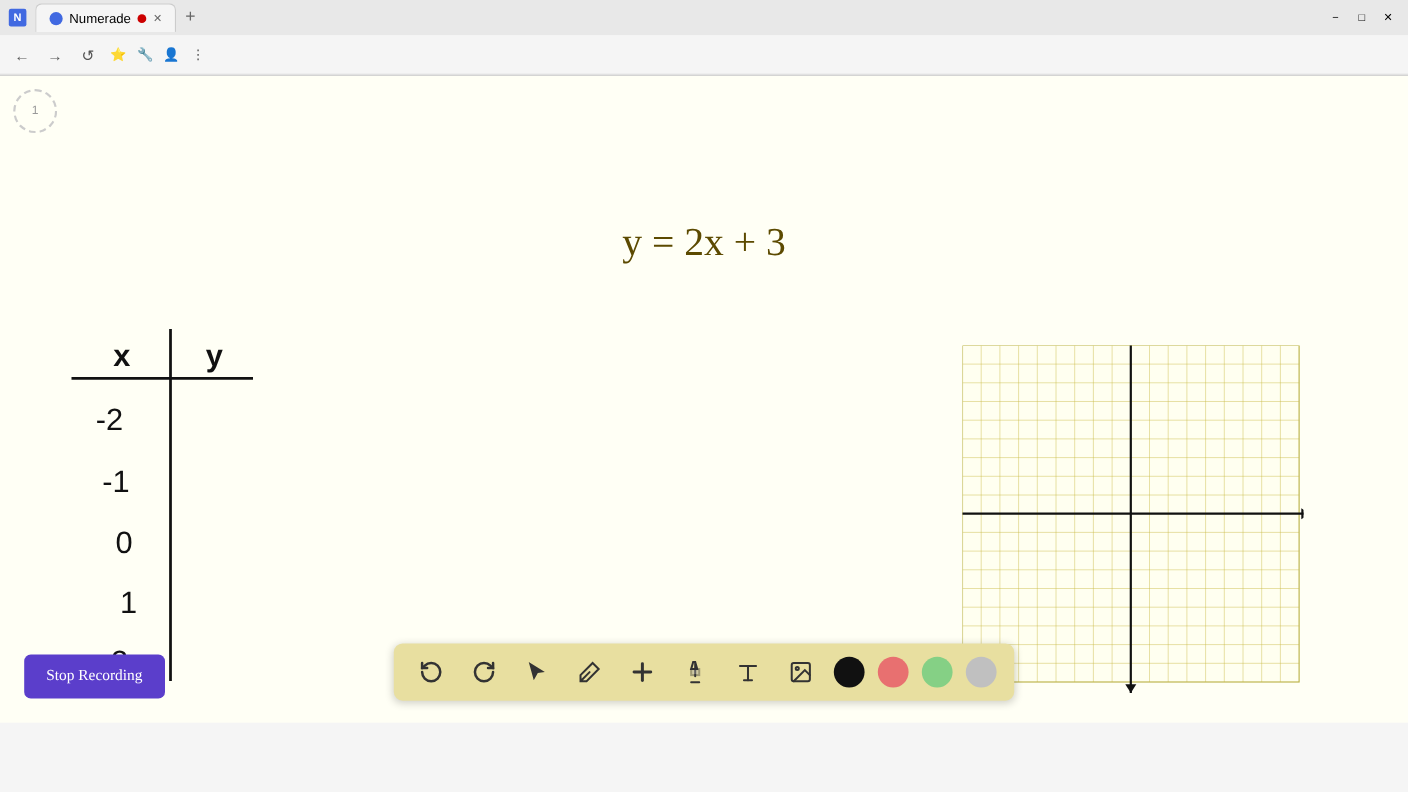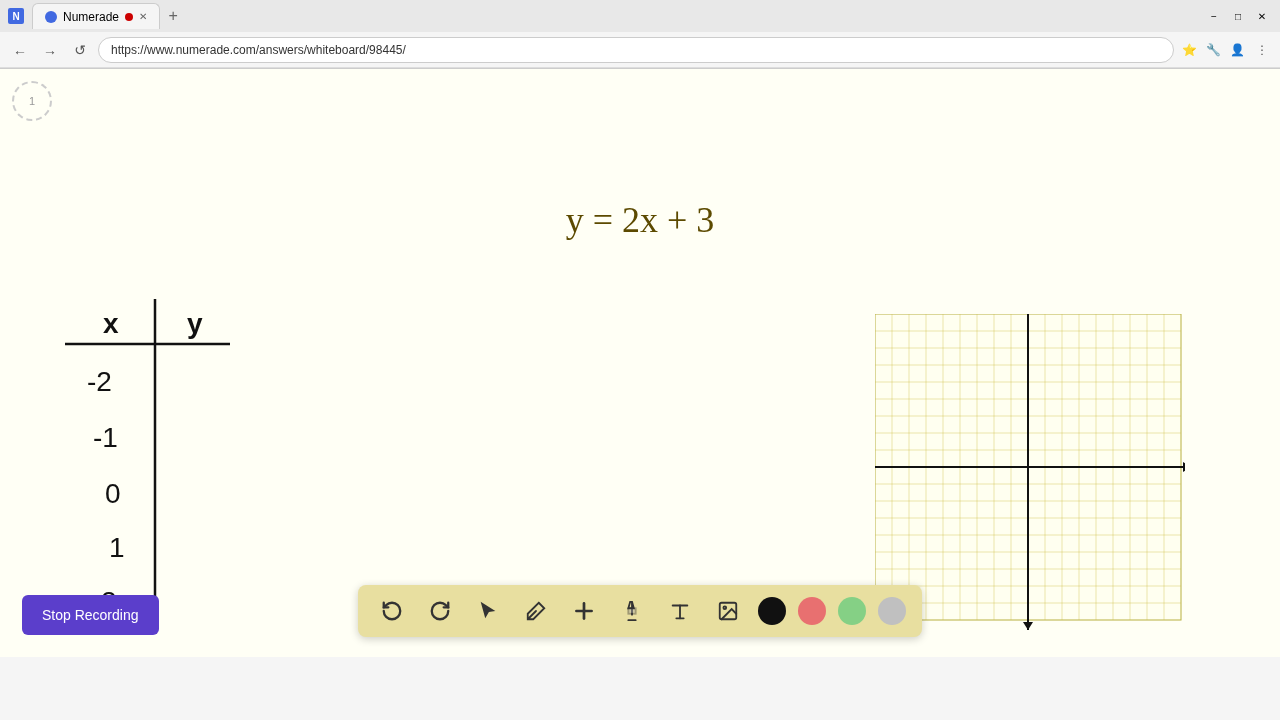--- a/index.html
+++ b/index.html
@@ -232,20 +232,21 @@
       bottom: 22px;
       left: 22px;
       background: #5b3ecb;
       color: white;
       border: none;
       border-radius: 6px;
       padding: 12px 20px;
       font-size: 14px;
       cursor: pointer;
       font-weight: 500;
+      font-family: Liberation Serif, serif;
     }
   </style>
 </head>
 <body>
 
 <div class="browser-chrome">
   <div class="title-bar">
     <div class="browser-icon">N</div>
     <div class="tab-bar" style="flex:1;background:transparent;padding:0;margin:0;">
       <div class="tab">
@@ -260,23 +261,20 @@
       <div class="win-btn">−</div>
       <div class="win-btn">□</div>
       <div class="win-btn">✕</div>
     </div>
   </div>
 
   <div class="nav-bar">
     <div class="nav-btn">←</div>
     <div class="nav-btn">→</div>
     <div class="nav-btn">↺</div>
-    <div class="address-bar">
-      <span>https://www.numerade.com/answers/whiteboard/98445/</span>
-    </div>
     <div class="nav-actions">
       <div class="nav-action-icon">⭐</div>
       <div class="nav-action-icon">🔧</div>
       <div class="nav-action-icon">👤</div>
       <div class="nav-action-icon">⋮</div>
     </div>
   </div>
 </div>
 
 <div class="whiteboard">

